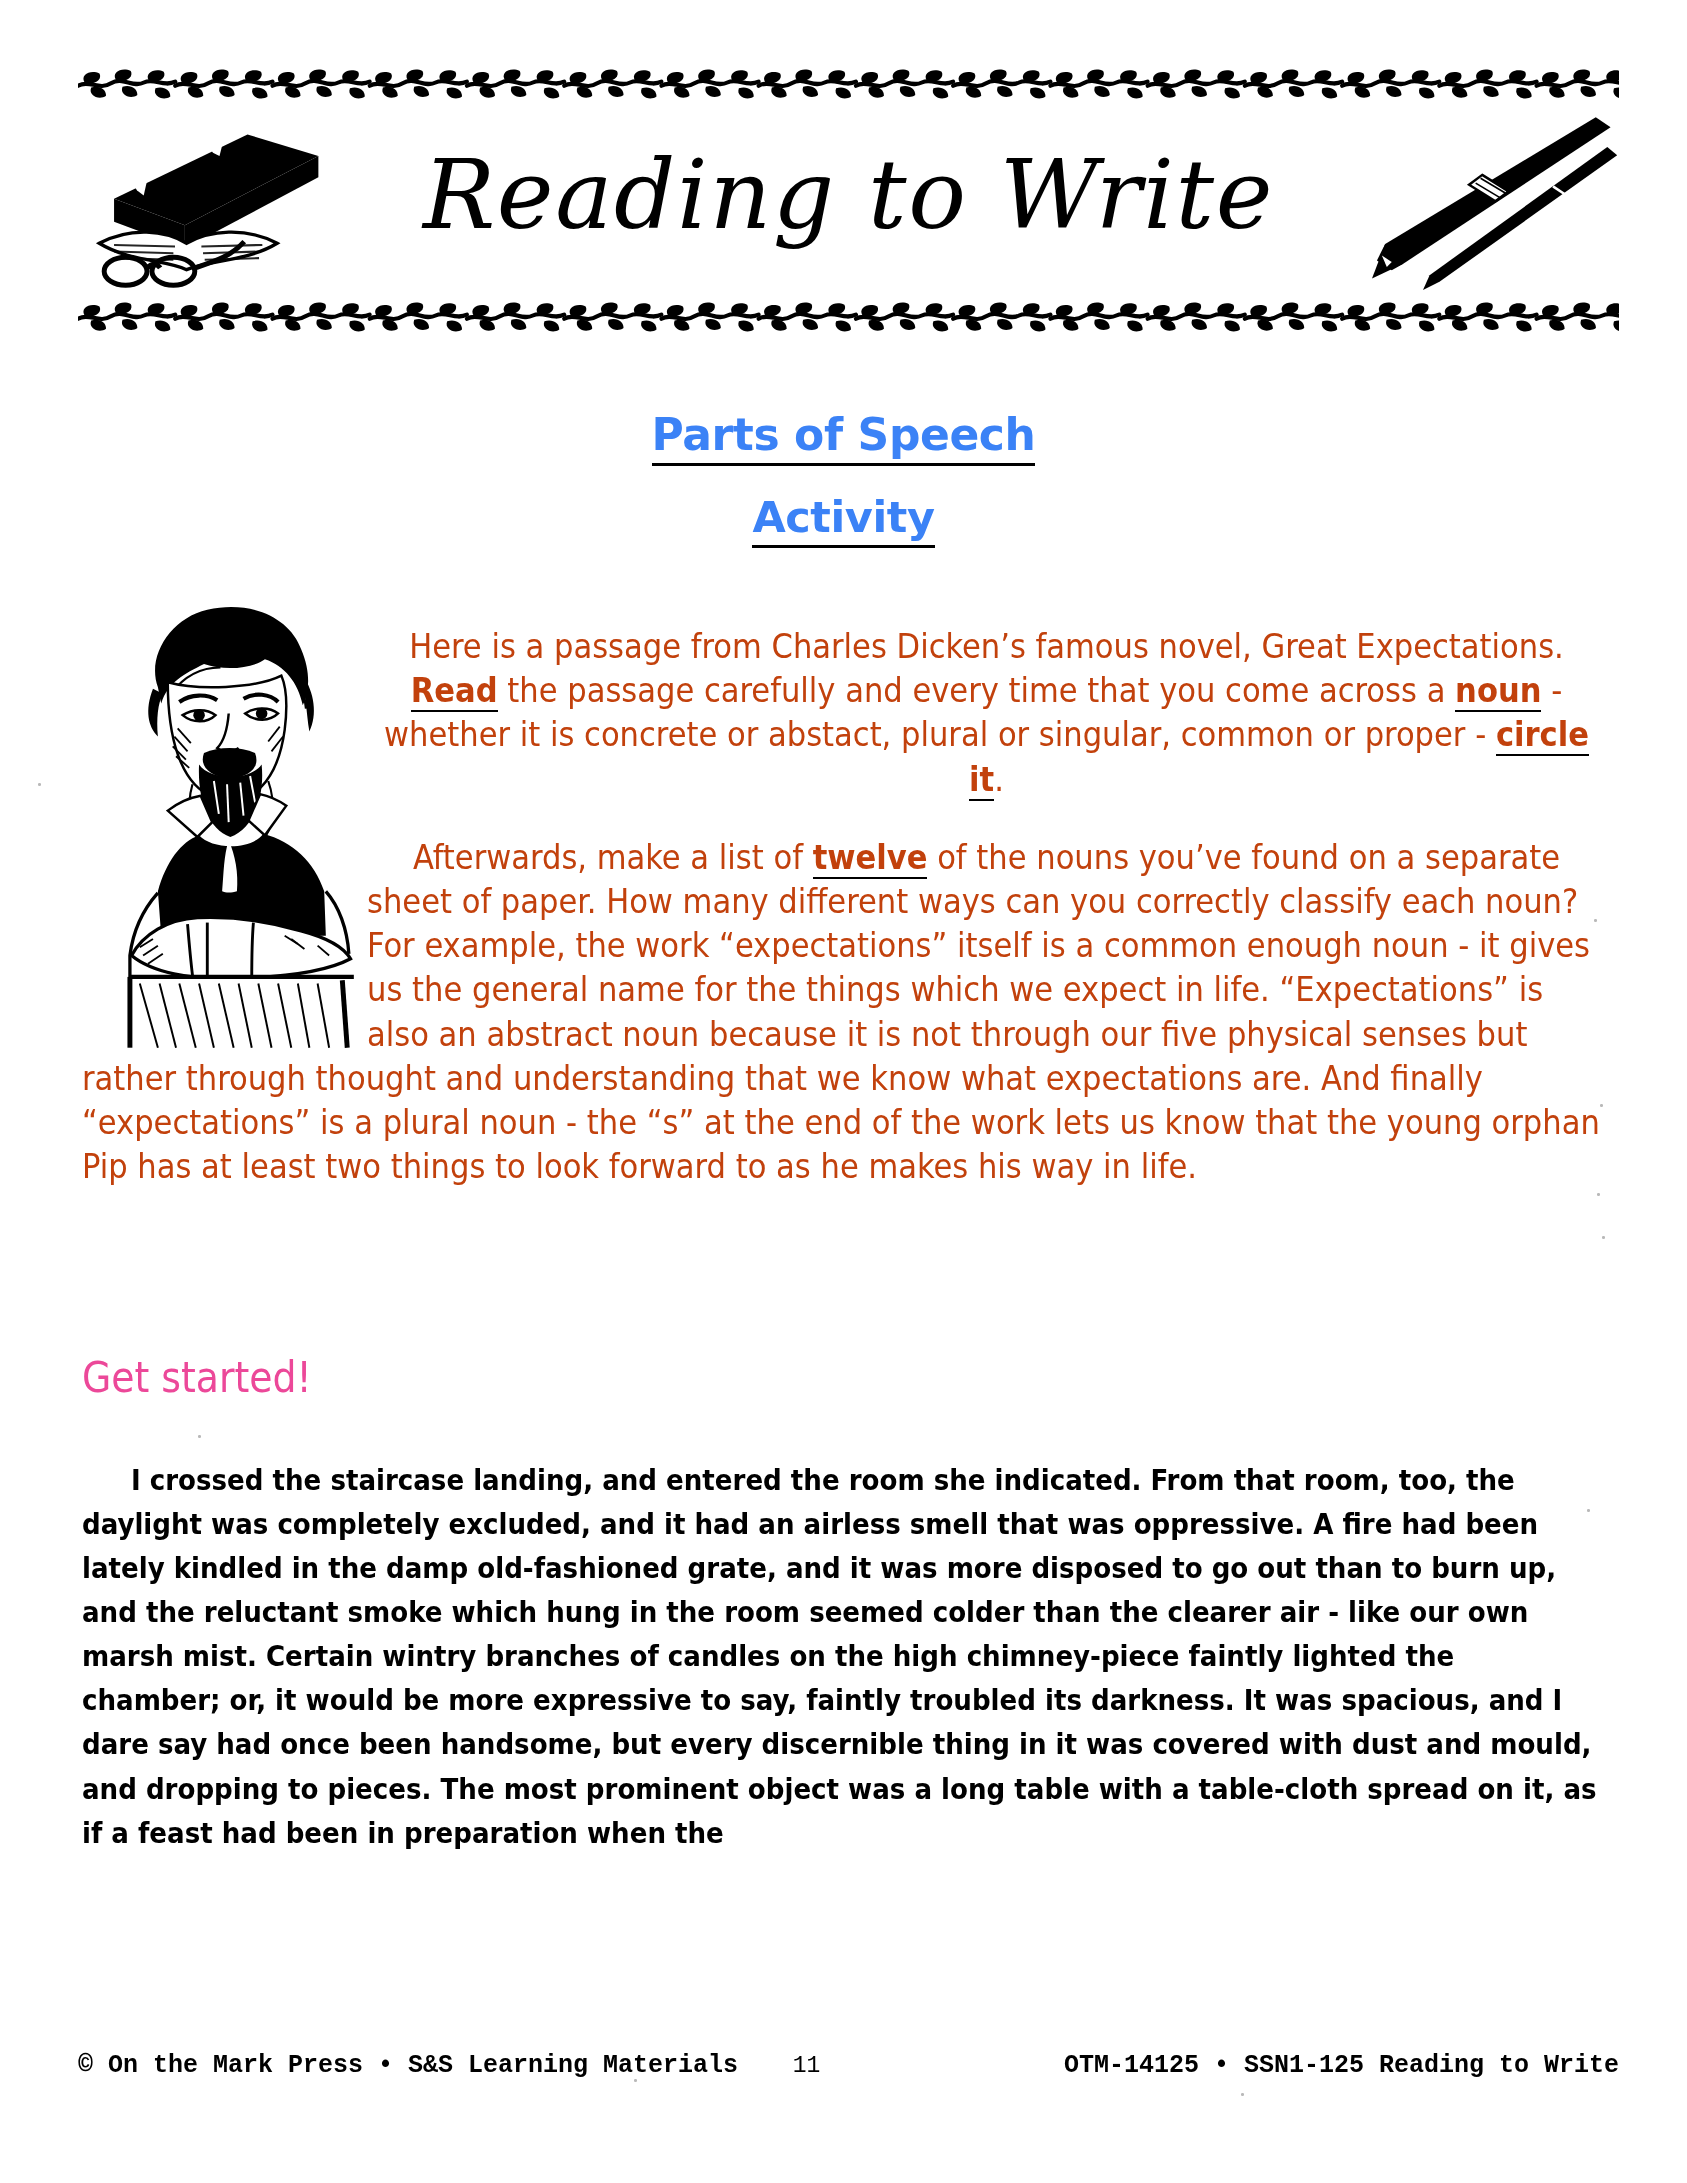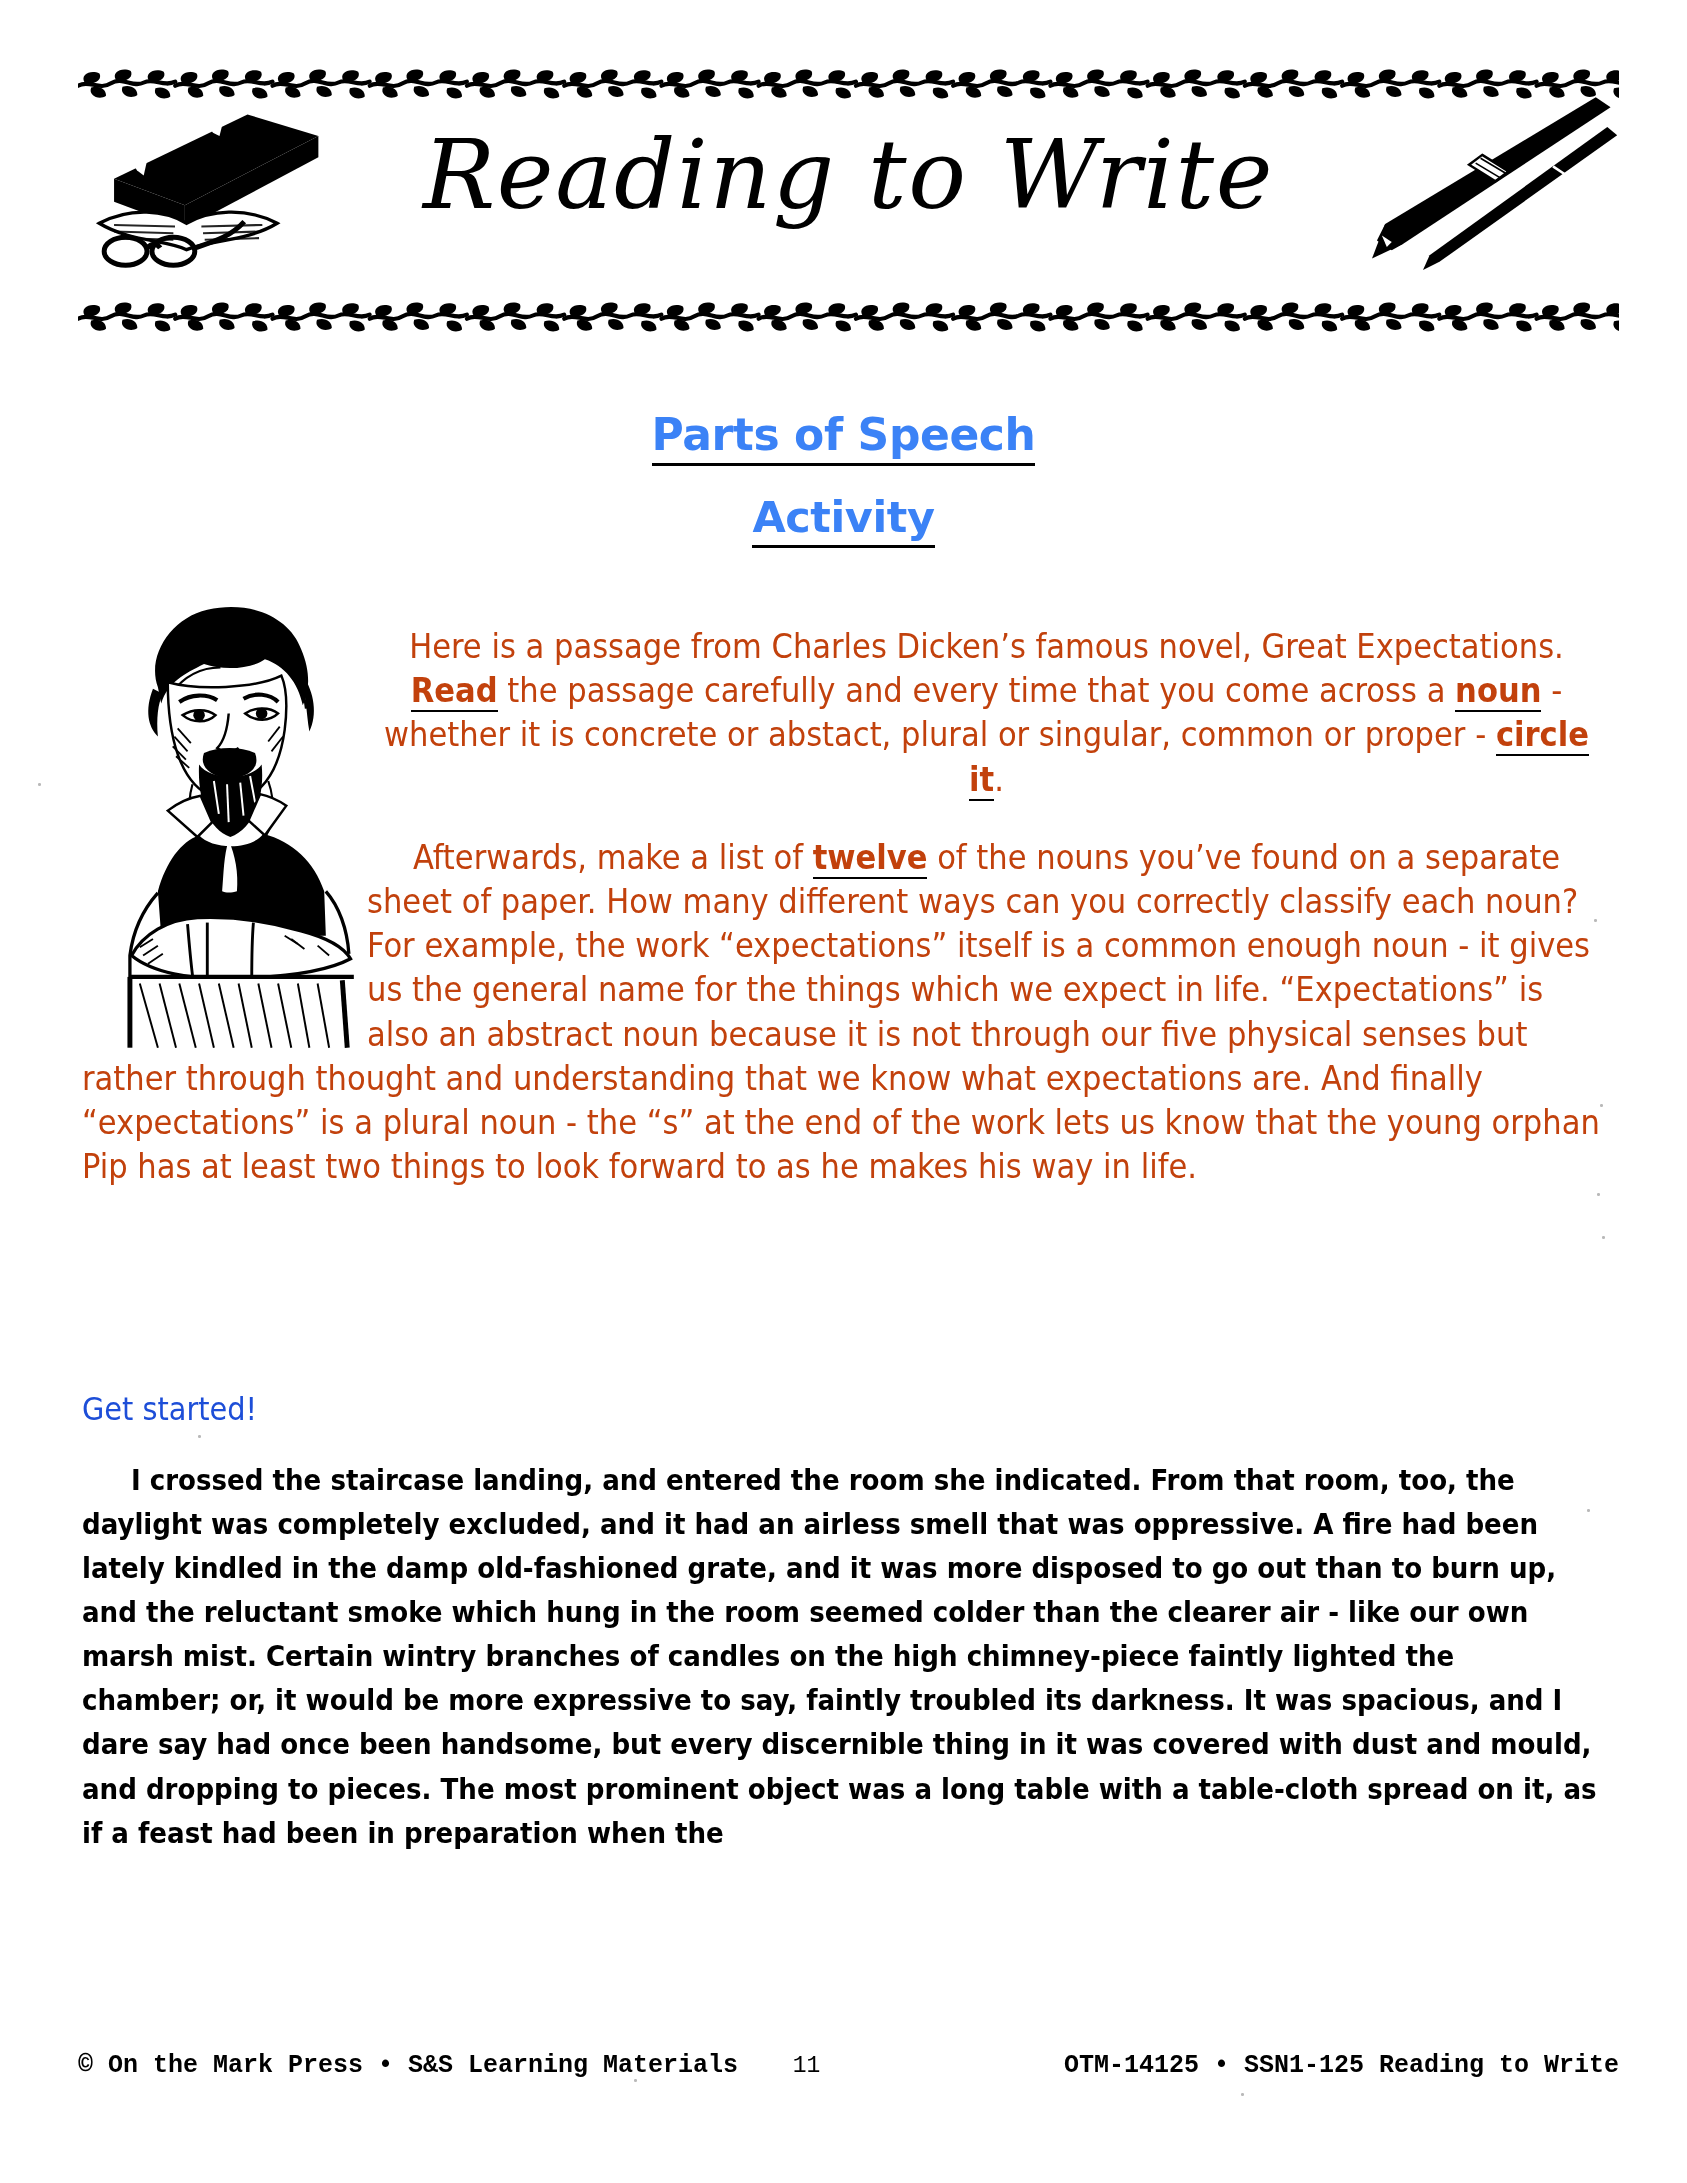--- a/index.html
+++ b/index.html
@@ -38,21 +38,21 @@
     width: 100%;
     height: 38px;
     overflow: hidden;
   }
   .vine-top { top: 8.2px; }
   .vine-bottom { top: 241px; }
 
   .masthead-art {
     position: absolute;
     left: 0;
-    top: 24px;
+    top: 44px;
     width: 100%;
     height: 206px;
   }
 
   .script-title {
     position: absolute;
     left: 0;
     top: 45px;
     width: 100%;
     text-align: center;
@@ -139,23 +139,22 @@
   }
   .para-indent {
     text-indent: 46px;
   }
 
   .get-started {
     position: absolute;
     left: 82px;
     top: 1353px;
     font-family: "DejaVu Sans Condensed", "Liberation Sans Narrow", "Liberation Sans", sans-serif;
-    font-size: 32px;
-    color: #1d4ed8;
-    margin-top: 37px;
+    font-size: 42px;
+    color: #ec4899;
   }
 
   
   .passage {
     position: absolute;
     left: 82px;
     top: 1458px;
     width: 1516px;
     font-family: "Liberation Sans Narrow", "DejaVu Sans Condensed", "Liberation Sans", sans-serif;
     font-weight: bold;

